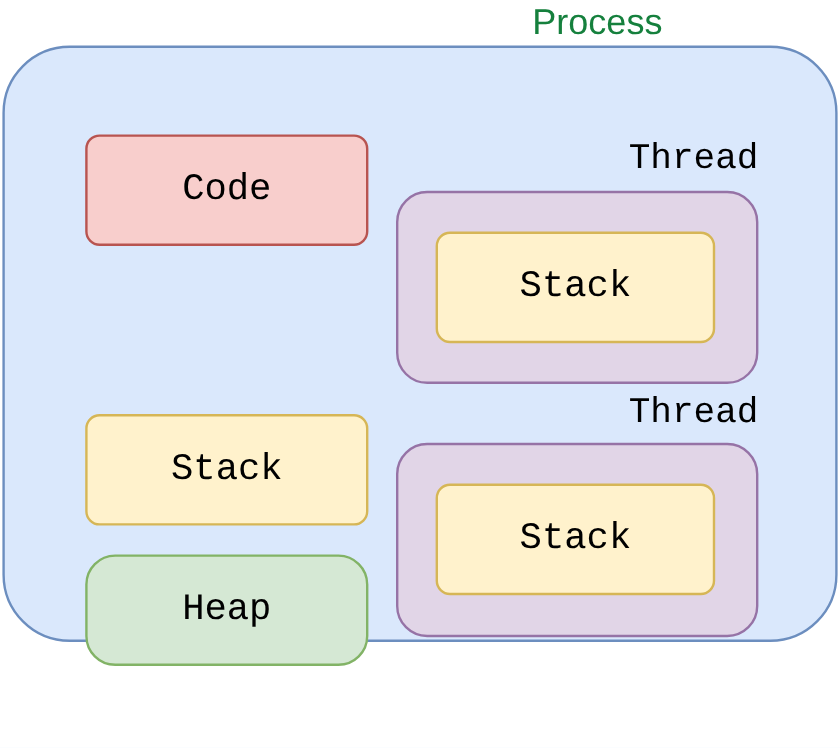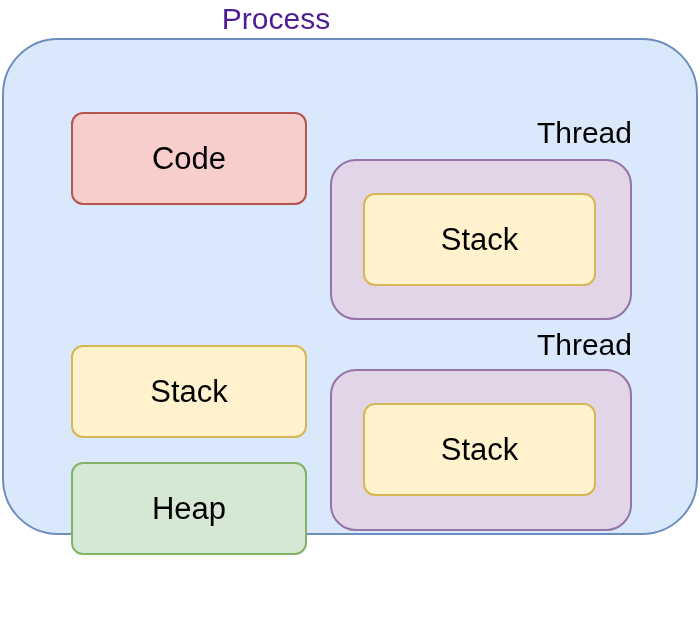--- a/index.html
+++ b/index.html
@@ -14,34 +14,35 @@
     background: #ffffff;
     font-family: "Liberation Sans", sans-serif;
     color: #000000;
     overflow: hidden;
   }
   .diagram-title {
     position: absolute;
     left: 0;
     top: 3px;
     width: 552px;
-    text-align: center;
+    text-align: right;
     font-size: 30px;
     line-height: 32px;
-    color: #4c1d95;
+    color: #15803d;
   }
   .process-box {
     position: absolute;
     left: 2px;
     top: 38px;
     width: 696px;
     height: 497px;
     box-sizing: border-box;
     border: 2px solid;
     border-radius: 56px;
+    font-family: Liberation Mono, monospace;
   }
   .seg {
     position: absolute;
     left: 67px;
     width: 236px;
     height: 93px;
     box-sizing: border-box;
     border: 2px solid;
     border-radius: 12px;
     display: flex;
@@ -100,21 +101,21 @@
 
     <div class="seg seg-code" style="background-color: rgb(248, 206, 204); border-color: rgb(184, 84, 80);">
       <span>Code</span>
     </div>
 
 
     <div class="seg seg-stack" style="background-color: rgb(255, 242, 204); border-color: rgb(214, 182, 86);">
       <span>Stack</span>
     </div>
 
-    <div class="seg seg-heap" style="background-color: rgb(213, 232, 212); border-color: rgb(130, 179, 102);">
+    <div class="seg seg-heap" style="background-color: rgb(213, 232, 212); border-color: rgb(130, 179, 102); border-radius: 25px;">
       <span>Heap</span>
     </div>
 
     <div class="thread-label thread-label-1">Thread</div>
 
     <div class="thread-box thread-box-1" style="background-color: rgb(225, 213, 231); border-color: rgb(150, 115, 166);">
       <div class="inner-stack" style="background-color: rgb(255, 242, 204); border-color: rgb(214, 182, 86);">
         <span>Stack</span>
       </div>
     </div>

